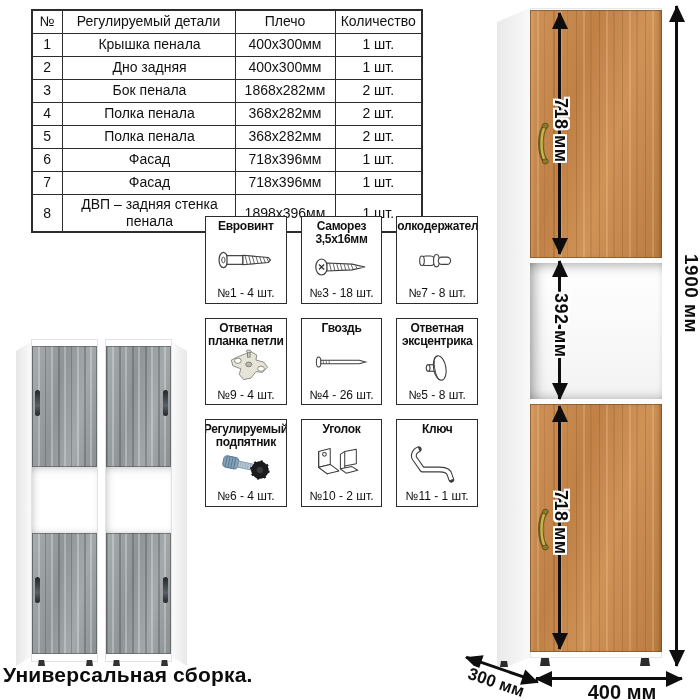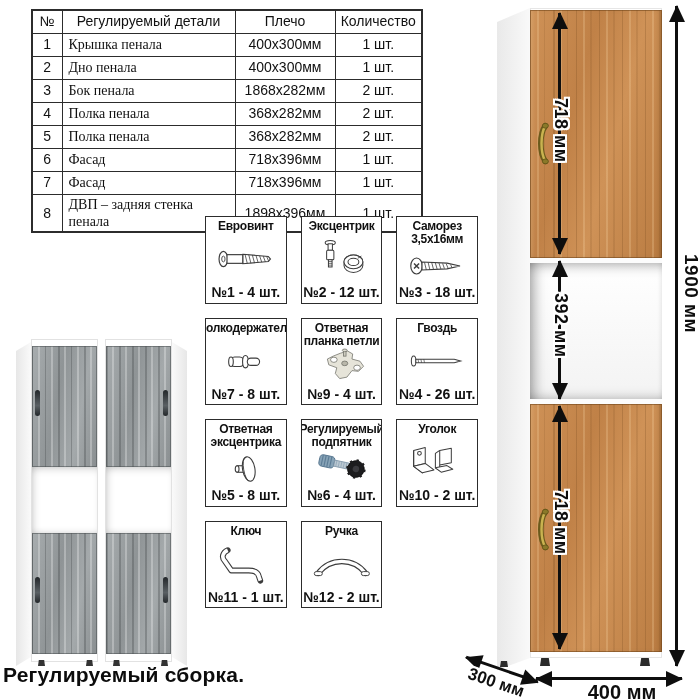--- a/index.html
+++ b/index.html
@@ -2,29 +2,29 @@
 <html><head>
 <meta charset="utf-8">
 <style>
   html,body{margin:0;padding:0;background:#fff;}
   body{width:700px;height:700px;overflow:hidden;font-family:"Liberation Sans",sans-serif;color:#111;}
   .stage{position:relative;width:700px;height:700px;background:#fff;}
 
   
   .parts-table{position:absolute;left:31px;top:9px;width:390px;border-collapse:collapse;table-layout:fixed;font-size:14px;border:2px solid #2c2c2c;}
   .parts-table th,.parts-table td{border:1.6px solid #2c2c2c;padding:1px 4px;text-align:center;line-height:1.22;height:20px;font-weight:normal;}
-  .parts-table td.c1{text-align:left;padding-left:6px;font-family:Liberation Serif, serif;}
+  .parts-table td.c1{text-align:center;padding-left:6px;}
 
   
   .hw-grid{position:absolute;left:205px;top:216px;width:273px;height:392px;display:grid;grid-template-columns:repeat(3,1fr);grid-template-rows:repeat(4,1fr);gap:14px;}
   .hw-cell{border:1.7px solid #2c2c2c;background:#fff;display:flex;flex-direction:column;align-items:center;justify-content:space-between;padding:3px 1px 2px;overflow:hidden;}
   .hw-title{font-weight:bold;font-size:12px;letter-spacing:-.3px;text-align:center;line-height:1.1;}
   .hw-icon{flex:1;display:flex;align-items:center;justify-content:center;width:100%;min-height:0;}
   .hw-icon svg{width:80px;height:42px;}
-  .hw-count{font-weight:bold;font-size:14px;line-height:1.1;}
+  .hw-count{font-weight:normal;font-size:12px;line-height:1.1;}
 
   
   .oak{background:
       repeating-linear-gradient(90deg,rgba(122,77,33,.28) 0 1.5px,rgba(0,0,0,0) 1.5px 7px,rgba(255,226,180,.22) 7px 9px,rgba(0,0,0,0) 9px 14px,rgba(122,77,33,.16) 14px 15.5px,rgba(0,0,0,0) 15.5px 23px),
       linear-gradient(105deg,#cf9257 0%,#c08147 35%,#cf9257 60%,#b97b41 100%);
       box-shadow:inset 0 0 0 1px rgba(110,65,22,.55),inset -4px 0 6px -3px rgba(80,45,12,.35),inset 4px 0 6px -3px rgba(255,235,200,.3);}
   .graywood{background:
       repeating-linear-gradient(90deg,rgba(58,62,64,.30) 0 1.5px,rgba(0,0,0,0) 1.5px 6px,rgba(255,255,255,.28) 6px 8px,rgba(0,0,0,0) 8px 13px),
       linear-gradient(100deg,#a8adaf 0%,#8f9496 40%,#a4a9ab 70%,#898e90 100%);
       box-shadow:inset 0 0 0 1px rgba(72,78,80,.55);}
@@ -85,21 +85,21 @@
       </thead>
       <tbody>
         <tr>
           <td class="c0">1</td>
           <td class="c1">Крышка пенала</td>
           <td class="c2">400х300мм</td>
           <td class="c3">1 шт.</td>
         </tr>
         <tr>
           <td class="c0">2</td>
-          <td class="c1">Дно пенала</td>
+          <td class="c1">Дно задняя</td>
           <td class="c2">400х300мм</td>
           <td class="c3">1 шт.</td>
         </tr>
         <tr>
           <td class="c0">3</td>
           <td class="c1">Бок пенала</td>
           <td class="c2">1868х282мм</td>
           <td class="c3">2 шт.</td>
         </tr>
         <tr>
@@ -141,41 +141,20 @@
         <div class="hw-icon">
           <svg viewBox="0 0 84 58">
             <ellipse cx="11" cy="29" rx="6" ry="10.5" fill="#fff" stroke="#3c3c3c" stroke-width="1.6"></ellipse>
             <rect x="16" y="23" width="22" height="12" fill="#fff" stroke="#3c3c3c" stroke-width="1.6"></rect>
             <path d="M38 22.5 L73 25.5 L76 29 L73 32.5 L38 35.5 Z" fill="#fff" stroke="#3c3c3c" stroke-width="1.6"></path>
             <path d="M41 23l3 12M46 23l3 12M51 23.5l3 11M56 24l3 10M61 24.5l3 9M66 25l3 8M71 26l2.5 6" stroke="#3c3c3c" stroke-width="1.1" fill="none"></path>
             <ellipse cx="11" cy="29" rx="2.3" ry="4" fill="none" stroke="#3c3c3c" stroke-width="1.2"></ellipse>
           </svg>
         </div>
         <div class="hw-count">№1 - 4 шт.</div>
-      </div>
-      <div class="hw-cell">
-        <div class="hw-title">Эксцентрик</div>
-        <div class="hw-icon">
-          <svg viewBox="0 0 84 58">
-            <g fill="#fff" stroke="#3c3c3c" stroke-width="1.4">
-              <ellipse cx="26" cy="6.5" rx="7" ry="3"></ellipse>
-              <rect x="23" y="8" width="6" height="9"></rect>
-              <rect x="21" y="17" width="10" height="13" rx="1.5"></rect>
-              <rect x="23.5" y="30" width="5" height="10"></rect>
-            </g>
-            <path d="M23.5 32.5h5M23.5 35h5M23.5 37.5h5" stroke="#3c3c3c" stroke-width="1"></path>
-            <g fill="#fff" stroke="#3c3c3c" stroke-width="1.4">
-              <path d="M45 38a13 9.5 0 1 0 26 0l0 -5a13 9.5 0 1 0 -26 0z"></path>
-              <ellipse cx="58" cy="33" rx="13" ry="9.5"></ellipse>
-              <ellipse cx="58" cy="33" rx="7.5" ry="5"></ellipse>
-              <path d="M64 28l5 -3" stroke-width="1.2"></path>
-            </g>
-          </svg>
-        </div>
-        <div class="hw-count">№2 - 12 шт.</div>
       </div>
       <div class="hw-cell">
         <div class="hw-title">Саморез 3,5х16мм</div>
         <div class="hw-icon">
           <svg viewBox="0 0 84 58">
             <ellipse cx="14" cy="29" rx="8" ry="11" fill="#fff" stroke="#3c3c3c" stroke-width="1.6"></ellipse>
             <path d="M21.5 23.5 L56 25 L74 29 L56 33 L21.5 34.5 Z" fill="#fff" stroke="#3c3c3c" stroke-width="1.6"></path>
             <path d="M25 24l2.5 10.5M30 24l2.5 10.5M35 24.5l2.5 9.5M40 25l2.5 8.5M45 25l2.5 8M50 25.5l2.5 7M55 26l2.5 6M61 27l2 4.5" stroke="#3c3c3c" stroke-width="1.1" fill="none"></path>
             <path d="M10.5 25.5l7 7M17.5 25.5l-7 7" stroke="#3c3c3c" stroke-width="2"></path>
           </svg>
@@ -272,32 +251,20 @@
       <div class="hw-cell">
         <div class="hw-title">Ключ</div>
         <div class="hw-icon">
           <svg viewBox="0 0 84 58">
             <path d="M17 10c-7 3 -9 10 -4 15l9 13h24c8 0 13 3 14 8l2 6" fill="none" stroke="#3c3c3c" stroke-width="8" stroke-linecap="round" stroke-linejoin="round"></path>
             <path d="M17 10c-7 3 -9 10 -4 15l9 13h24c8 0 13 3 14 8l2 6" fill="none" stroke="#fff" stroke-width="5" stroke-linecap="butt" stroke-linejoin="round"></path>
           </svg>
         </div>
         <div class="hw-count">№11 - 1 шт.</div>
       </div>
-      <div class="hw-cell">
-        <div class="hw-title">Ручка</div>
-        <div class="hw-icon">
-          <svg viewBox="0 0 84 58">
-            <path d="M9 42 C26 20 58 20 75 42" fill="none" stroke="#3c3c3c" stroke-width="7.5" stroke-linecap="round"></path>
-            <path d="M9 42 C26 20 58 20 75 42" fill="none" stroke="#fff" stroke-width="4.5" stroke-linecap="round"></path>
-            <rect x="4" y="39.5" width="11" height="5.5" rx="2.7" fill="#fff" stroke="#3c3c3c" stroke-width="1.3"></rect>
-            <rect x="69" y="39.5" width="11" height="5.5" rx="2.7" fill="#fff" stroke="#3c3c3c" stroke-width="1.3"></rect>
-          </svg>
-        </div>
-        <div class="hw-count">№12 - 2 шт.</div>
-      </div>
     </div>
 
   <div class="mini-cab" style="left:16px">
     <div class="mc-side mc-side-l"></div>
     <div class="mc-front" style="left:15px">
       <div class="mc-door graywood" style="top:7px">
           <div class="mc-handle" style="left:3px"></div>
         </div>
       <div class="mc-open"></div>
       <div class="mc-door graywood" style="top:194px">
@@ -316,21 +283,21 @@
       <div class="mc-open"></div>
       <div class="mc-door graywood" style="top:194px">
           <div class="mc-handle" style="left:57px"></div>
         </div>
     </div>
     <div class="mc-side mc-side-r"></div>
     <div class="mc-foot" style="left:8px"></div>
     <div class="mc-foot" style="left:56px"></div>
   </div>
 
-  <div class="caption">Регулируемый сборка.</div>
+  <div class="caption">Универсальная сборка.</div>
 
   <div>
     <div class="bc-side"></div>
     <div class="bc-front">
       <div class="bc-door top oak">
         <div class="bc-handle" style="top:112px">
           <svg viewBox="0 0 16 46">
               <path d="M10 4 C3.5 13 3.5 33 10 42" fill="none" stroke="#6b5a1b" stroke-width="6" stroke-linecap="round"></path>
               <path d="M10 4 C4.5 13 4.5 33 10 42" fill="none" stroke="#c9b350" stroke-width="2.6" stroke-linecap="round"></path>
               <ellipse cx="10" cy="4" rx="3.2" ry="2.6" fill="#8a7929" stroke="#5d4f15" stroke-width=".8"></ellipse>

